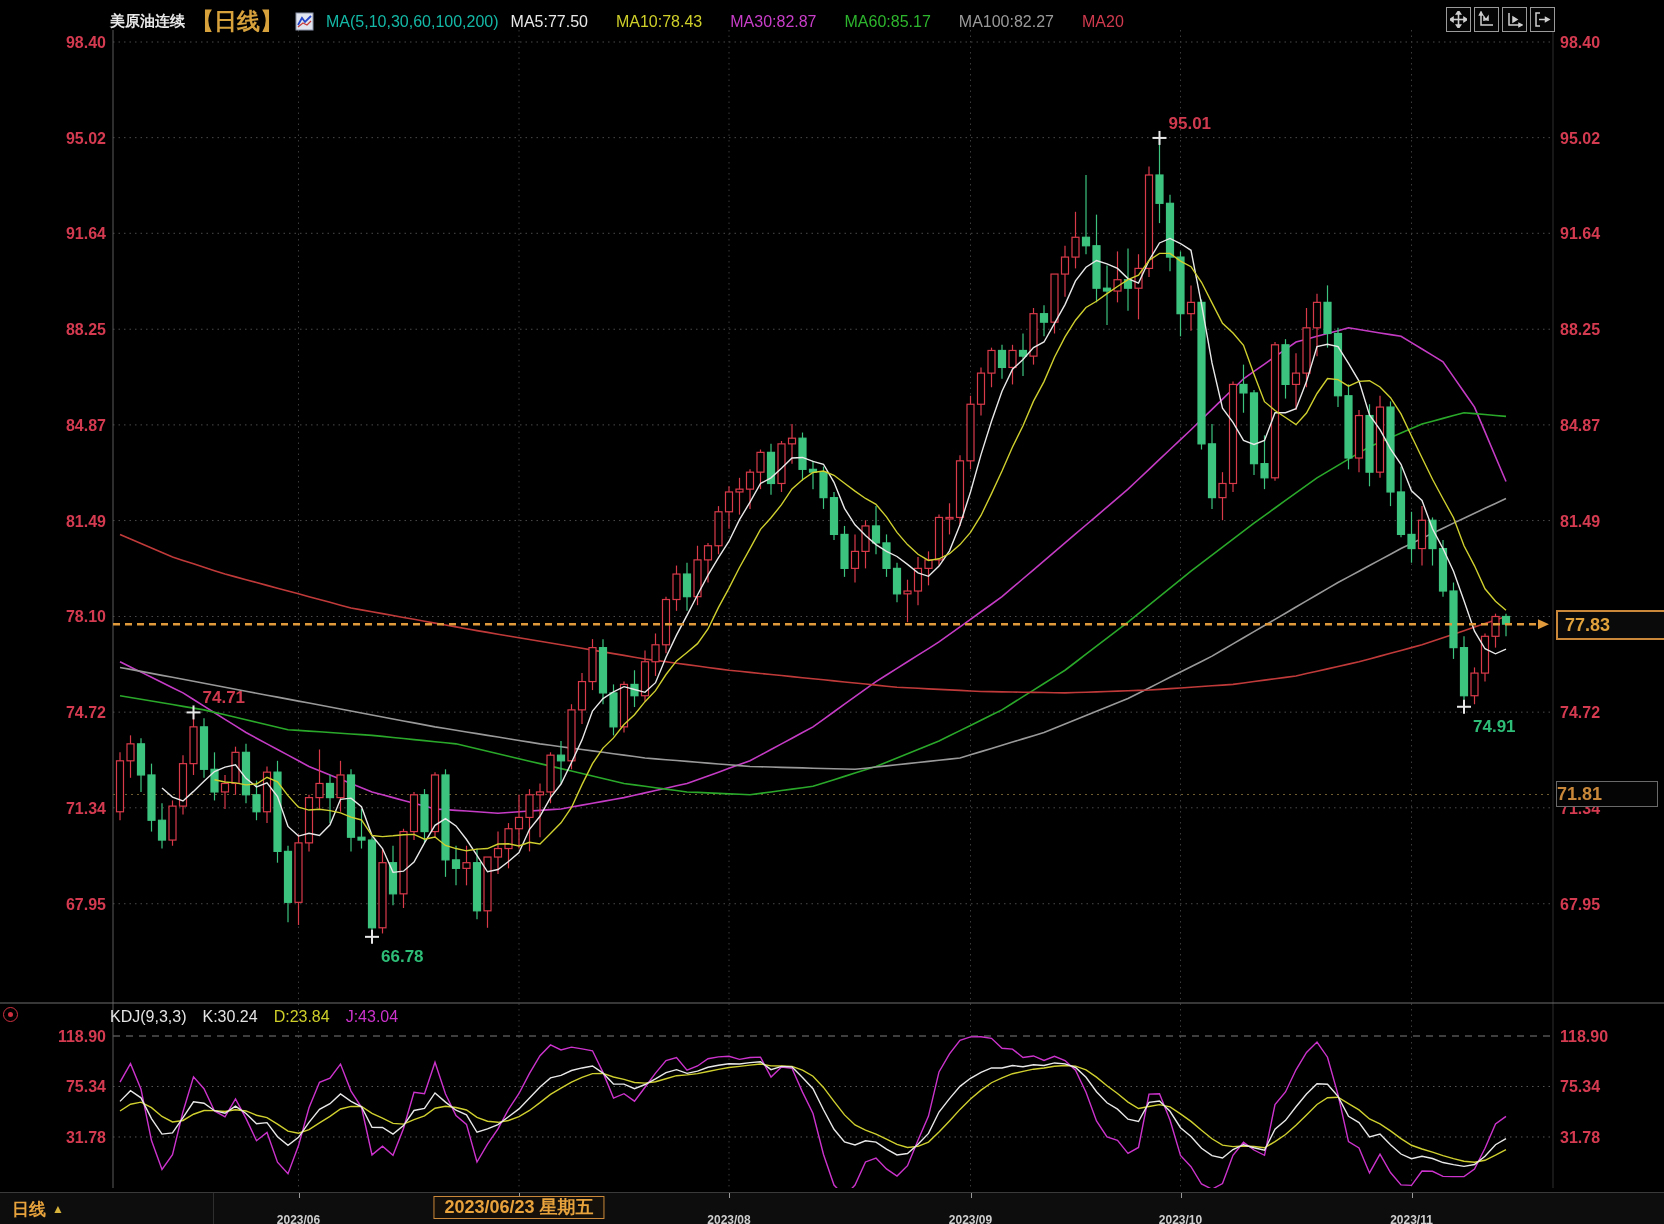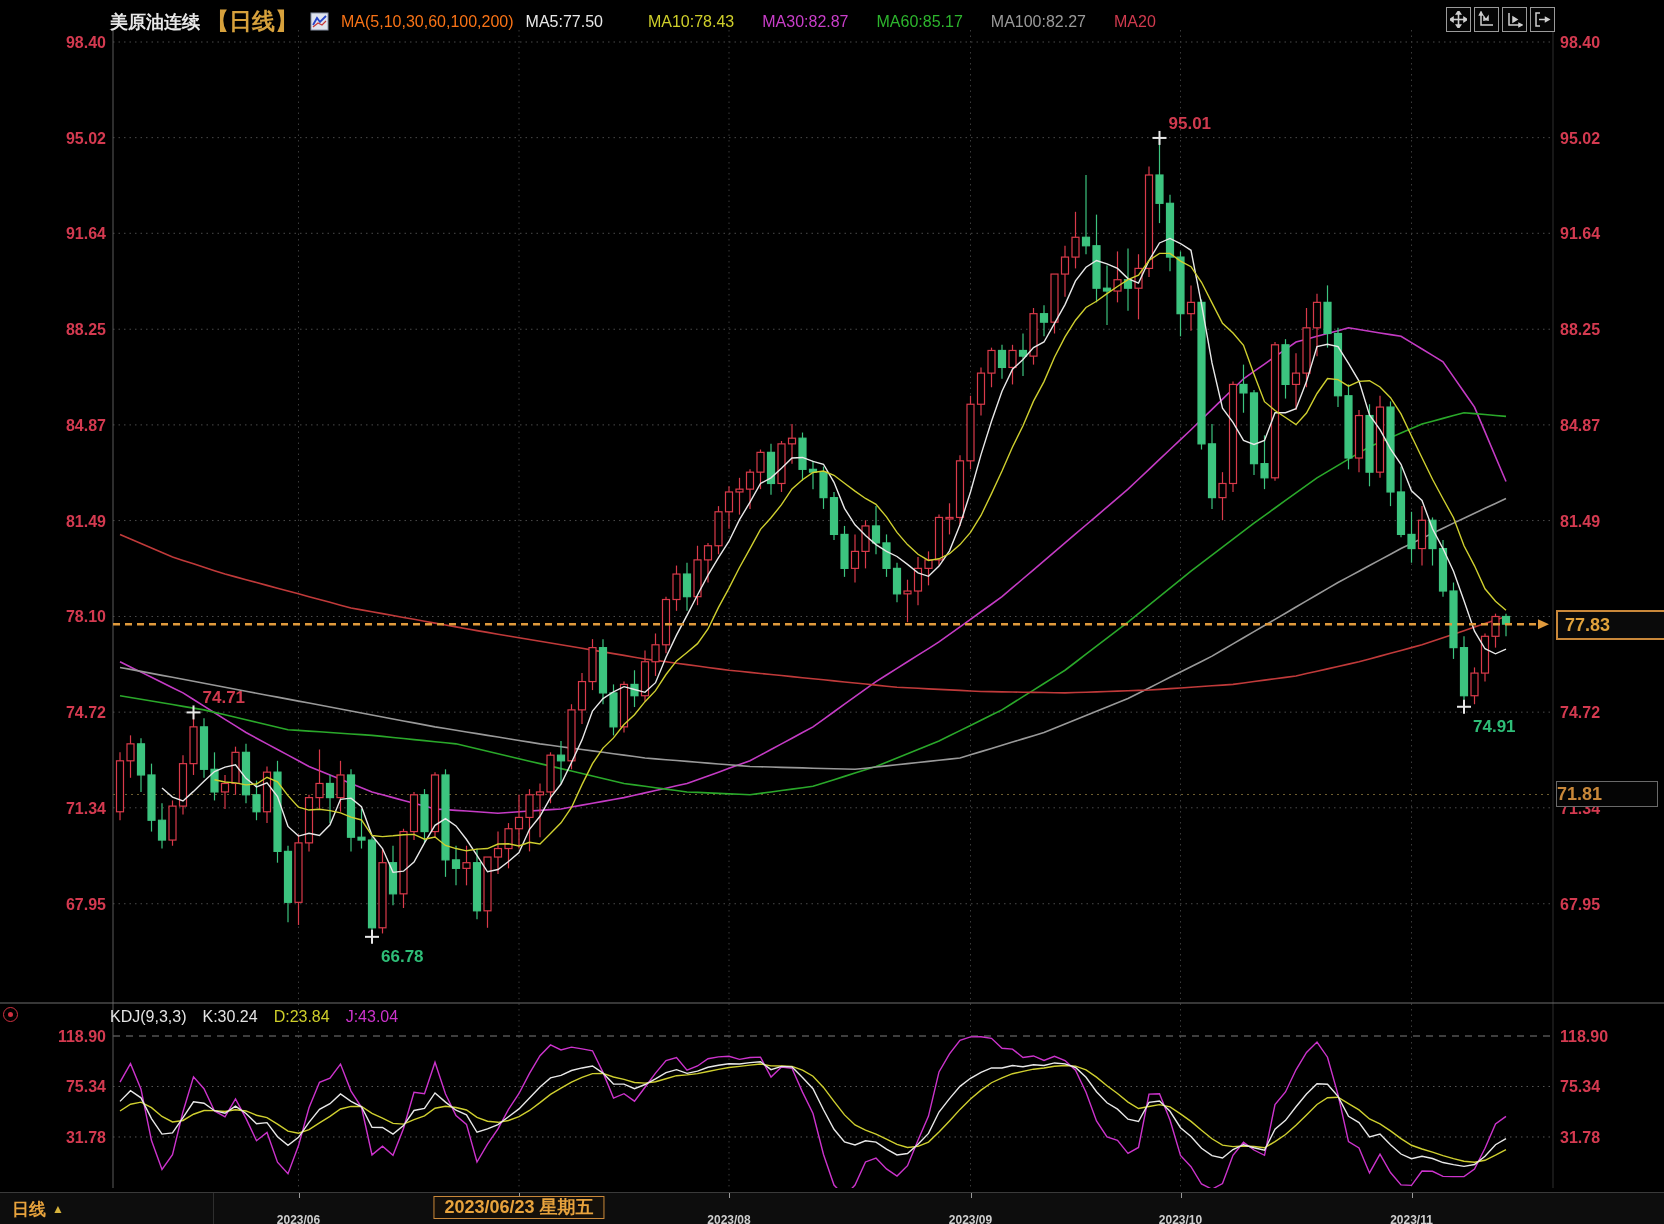--- a/index.html
+++ b/index.html
@@ -1,23 +1,23 @@
 <!DOCTYPE html>
 <html><head>
 <meta charset="utf-8">
 <style>
   html,body{margin:0;padding:0;background:#000;}
   .screen{position:relative;width:1664px;height:1224px;background:#000;overflow:hidden;
           font-family:"Liberation Sans",sans-serif;}
   svg text{font-family:"Liberation Sans",sans-serif;}
   .hdr{position:absolute;left:110px;top:6px;display:flex;align-items:center;gap:12px;
        font-size:16px;white-space:nowrap;z-index:5;}
-  .hdr .sym{color:#e8e8e8;font-weight:bold;font-size:18px;}
+  .hdr .sym{color:#e8e8e8;font-weight:bold;font-size:15px;}
   .hdr .tag{color:#d7a13c;font-weight:bold;font-size:23px;margin-left:-6px;}
-  .hdr .magroup{color:#f97316;}
+  .hdr .magroup{color:#14b8a6;}
   .chart-ico{width:19px;height:19px;display:inline-block;}
   .toolbar{position:absolute;left:1446px;top:7px;display:flex;gap:3px;z-index:5;}
   .tbtn{width:23px;height:23px;border:1px solid #9a9a9a;background:#050505;display:flex;
         align-items:center;justify-content:center;}
   .kdj-hdr{position:absolute;left:110px;top:1008px;display:flex;gap:16px;font-size:16px;
            font-weight:bold;z-index:5;white-space:nowrap;}
   .kdj-hdr .kl{color:#e4e4e4;font-weight:normal;}
   .kdj-k{color:#e4e4e4;font-weight:normal;}
   .kdj-d{color:#cfcf2a;font-weight:normal;}
   .kdj-j{color:#cc33cc;font-weight:normal;}
@@ -54,21 +54,21 @@
     <span class="chart-ico">
       <svg width="19" height="19" viewBox="0 0 19 19">
         <rect x="1" y="1" width="17" height="17" fill="#dfe4ee" stroke="#8a93a8"></rect>
         <polyline points="3,13 7,6 10,10 16,4" fill="none" stroke="#2745c8" stroke-width="1.8"></polyline>
         <polyline points="3,15 8,11 12,13 16,9" fill="none" stroke="#c83a3a" stroke-width="1.2"></polyline>
       </svg>
     </span>
     <span class="magroup">MA(5,10,30,60,100,200)</span>
     <span id="ma-legend" style="display:flex;gap:28px;">
         <span style="color: rgb(232, 232, 232);">MA5:77.50</span>
-        <span style="color: rgb(207, 207, 42); margin-left: 17px;">MA10:78.43</span>
+        <span style="color: rgb(207, 207, 42);">MA10:78.43</span>
         <span style="color: rgb(201, 62, 201);">MA30:82.87</span>
         <span style="color: rgb(45, 181, 45);">MA60:85.17</span>
         <span style="color: rgb(154, 154, 154);">MA100:82.27</span>
         <span style="color: rgb(208, 58, 78);">MA20</span>
       </span>
   </div>
 
   <div class="toolbar" id="toolbar">
       <div class="tbtn">
         <svg width="17" height="17" viewBox="0 0 17 17">

